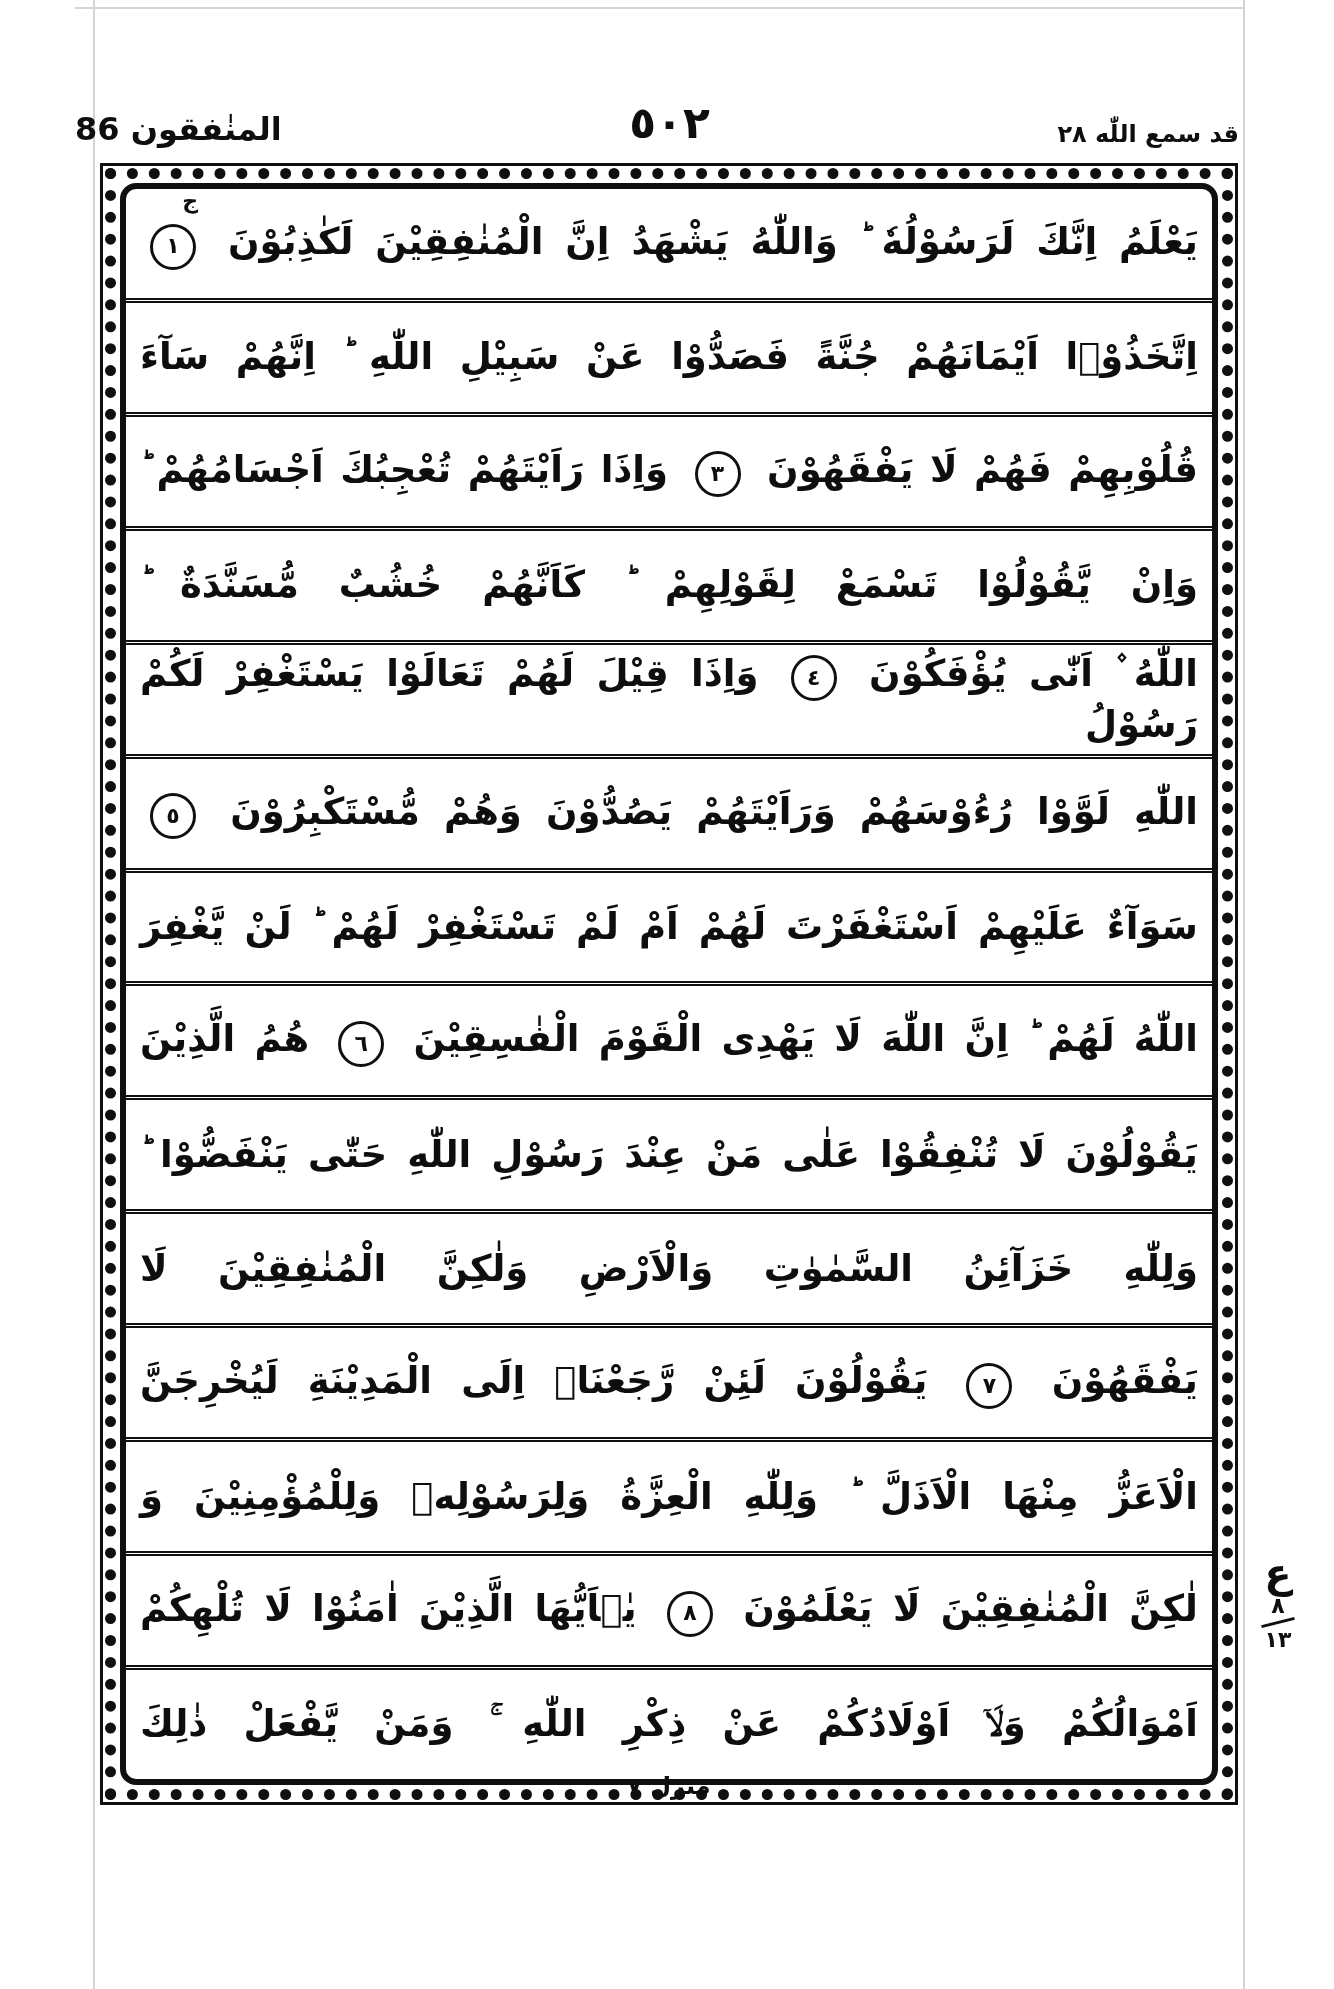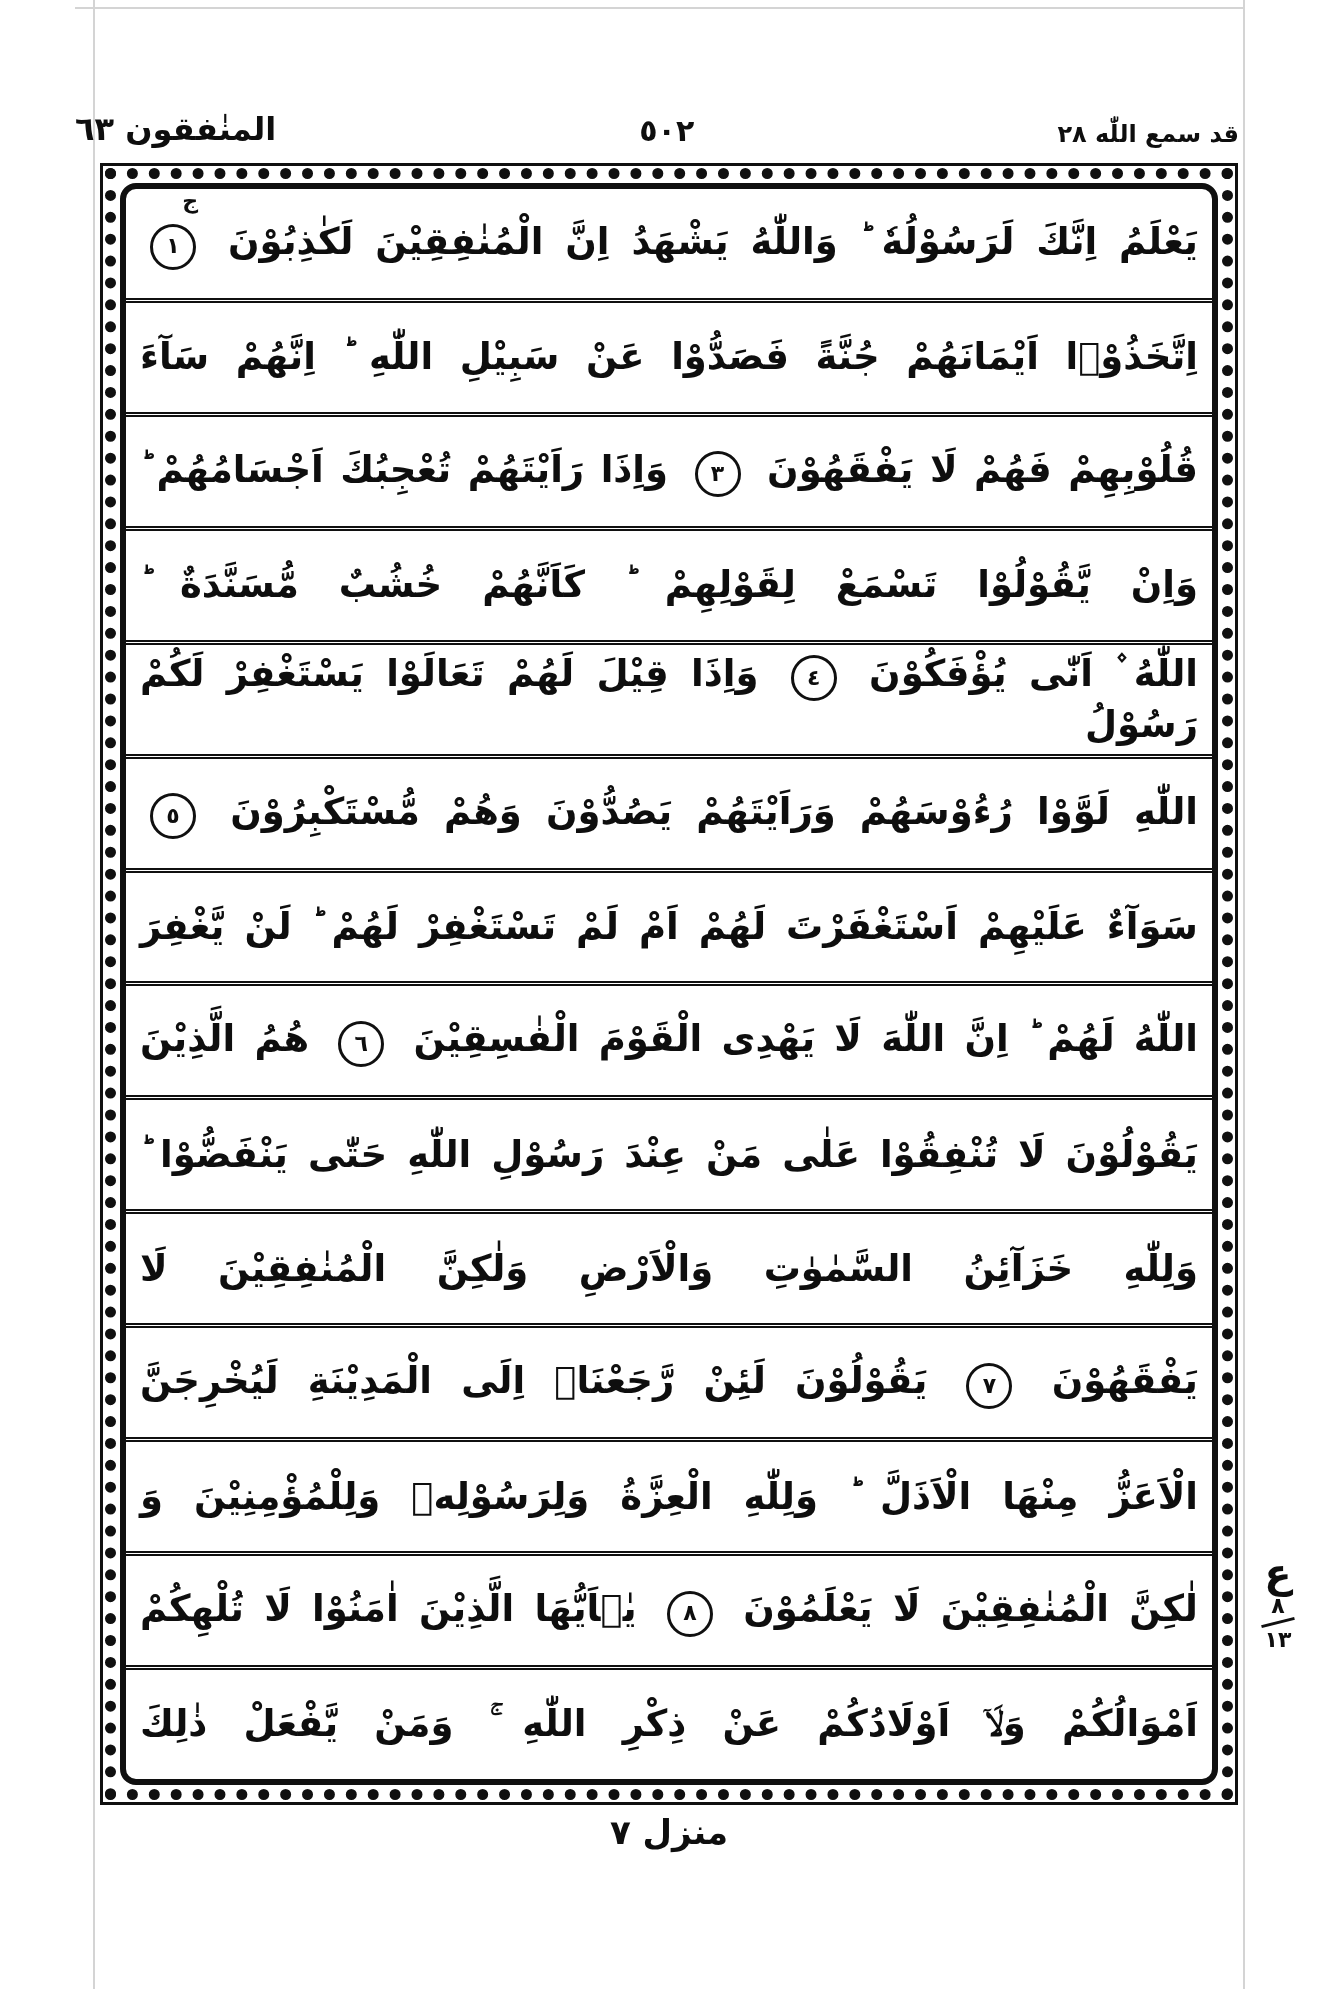--- a/index.html
+++ b/index.html
@@ -11,21 +11,21 @@
   .scan-line{position:absolute;background:#d4d4d4;}
   .scan-line.v-left{left:93px;top:0;width:2px;height:1989px;}
   .scan-line.v-right{left:1243px;top:0;width:2px;height:1989px;}
   .scan-line.h-top{left:75px;top:7px;width:1170px;height:2px;}
 
   
   .header{position:absolute;top:92px;left:75px;width:1164px;height:56px;
     display:flex;align-items:flex-end;justify-content:space-between;
     font-weight:bold;}
   .surah-label{font-size:32px;}
-  .page-number{font-size:30px;letter-spacing:6px;}
+  .page-number{font-size:44px;letter-spacing:6px;}
   .juz-label{font-size:24px;}
 
   
   .frame-outer{
     position:absolute;left:100px;top:163px;width:1138px;height:1642px;
     border:3px solid #101010;box-sizing:border-box;padding:2px;
     background:#ffffff;
   }
   .frame-beads{
     width:100%;height:100%;box-sizing:border-box;
@@ -54,22 +54,22 @@
   .ayah-circle{
     display:inline-flex;align-items:center;justify-content:center;
     width:46px;height:46px;border:3px solid #101010;border-radius:50%;
     font-size:22px;font-weight:bold;box-sizing:border-box;
   }
   .stop-mark{
     position:absolute;top:-30px;right:-2px;font-size:22px;font-weight:bold;
   }
 
   
-  .footer{position:absolute;left:100px;top:1812px;width:1138px;
-    text-align:center;font-size:34px;font-weight:bold;}
+  .footer{position:absolute;left:100px;top:1772px;width:1138px;
+    text-align:center;font-size:24px;font-weight:bold;}
 
   
   .ruku-marker{
     position:absolute;left:1248px;top:1552px;width:60px;
     display:flex;flex-direction:column;align-items:center;
     font-weight:bold;line-height:1.05;
   }
   .ruku-letter{font-size:40px;}
   .ruku-number{font-size:22px;}
   .ruku-divider{width:34px;height:3px;background:#101010;transform:rotate(-14deg);margin:4px 0;}
@@ -77,21 +77,21 @@
 </head>
 <body>
 
 <div class="scan-line v-left"></div>
 <div class="scan-line v-right"></div>
 <div class="scan-line h-top"></div>
 
 <div class="header">
   <span class="juz-label">قد سمع اللّٰه ٢٨</span>
   <span class="page-number">٥٠٢</span>
-  <span class="surah-label">المنٰفقون ٦٣</span>
+  <span class="surah-label">المنٰفقون 86</span>
 </div>
 
 <div class="frame-outer">
   <div class="frame-beads">
     <div class="frame-inner" id="lines-container">
         <div class="line">
           <div class="line-inner"><span class="ltext">يَعْلَمُ اِنَّكَ لَرَسُوْلُهٗ ؕ وَاللّٰهُ يَشْهَدُ اِنَّ الْمُنٰفِقِيْنَ لَكٰذِبُوْنَ</span> <span class="ayah-marker"><span class="stop-mark">ج</span><span class="ayah-circle">١</span></span> </div>
         </div>
         <div class="line">
           <div class="line-inner"><span class="ltext">اِتَّخَذُوْۤا اَيْمَانَهُمْ جُنَّةً فَصَدُّوْا عَنْ سَبِيْلِ اللّٰهِ ؕ اِنَّهُمْ سَآءَ</span> </div>

